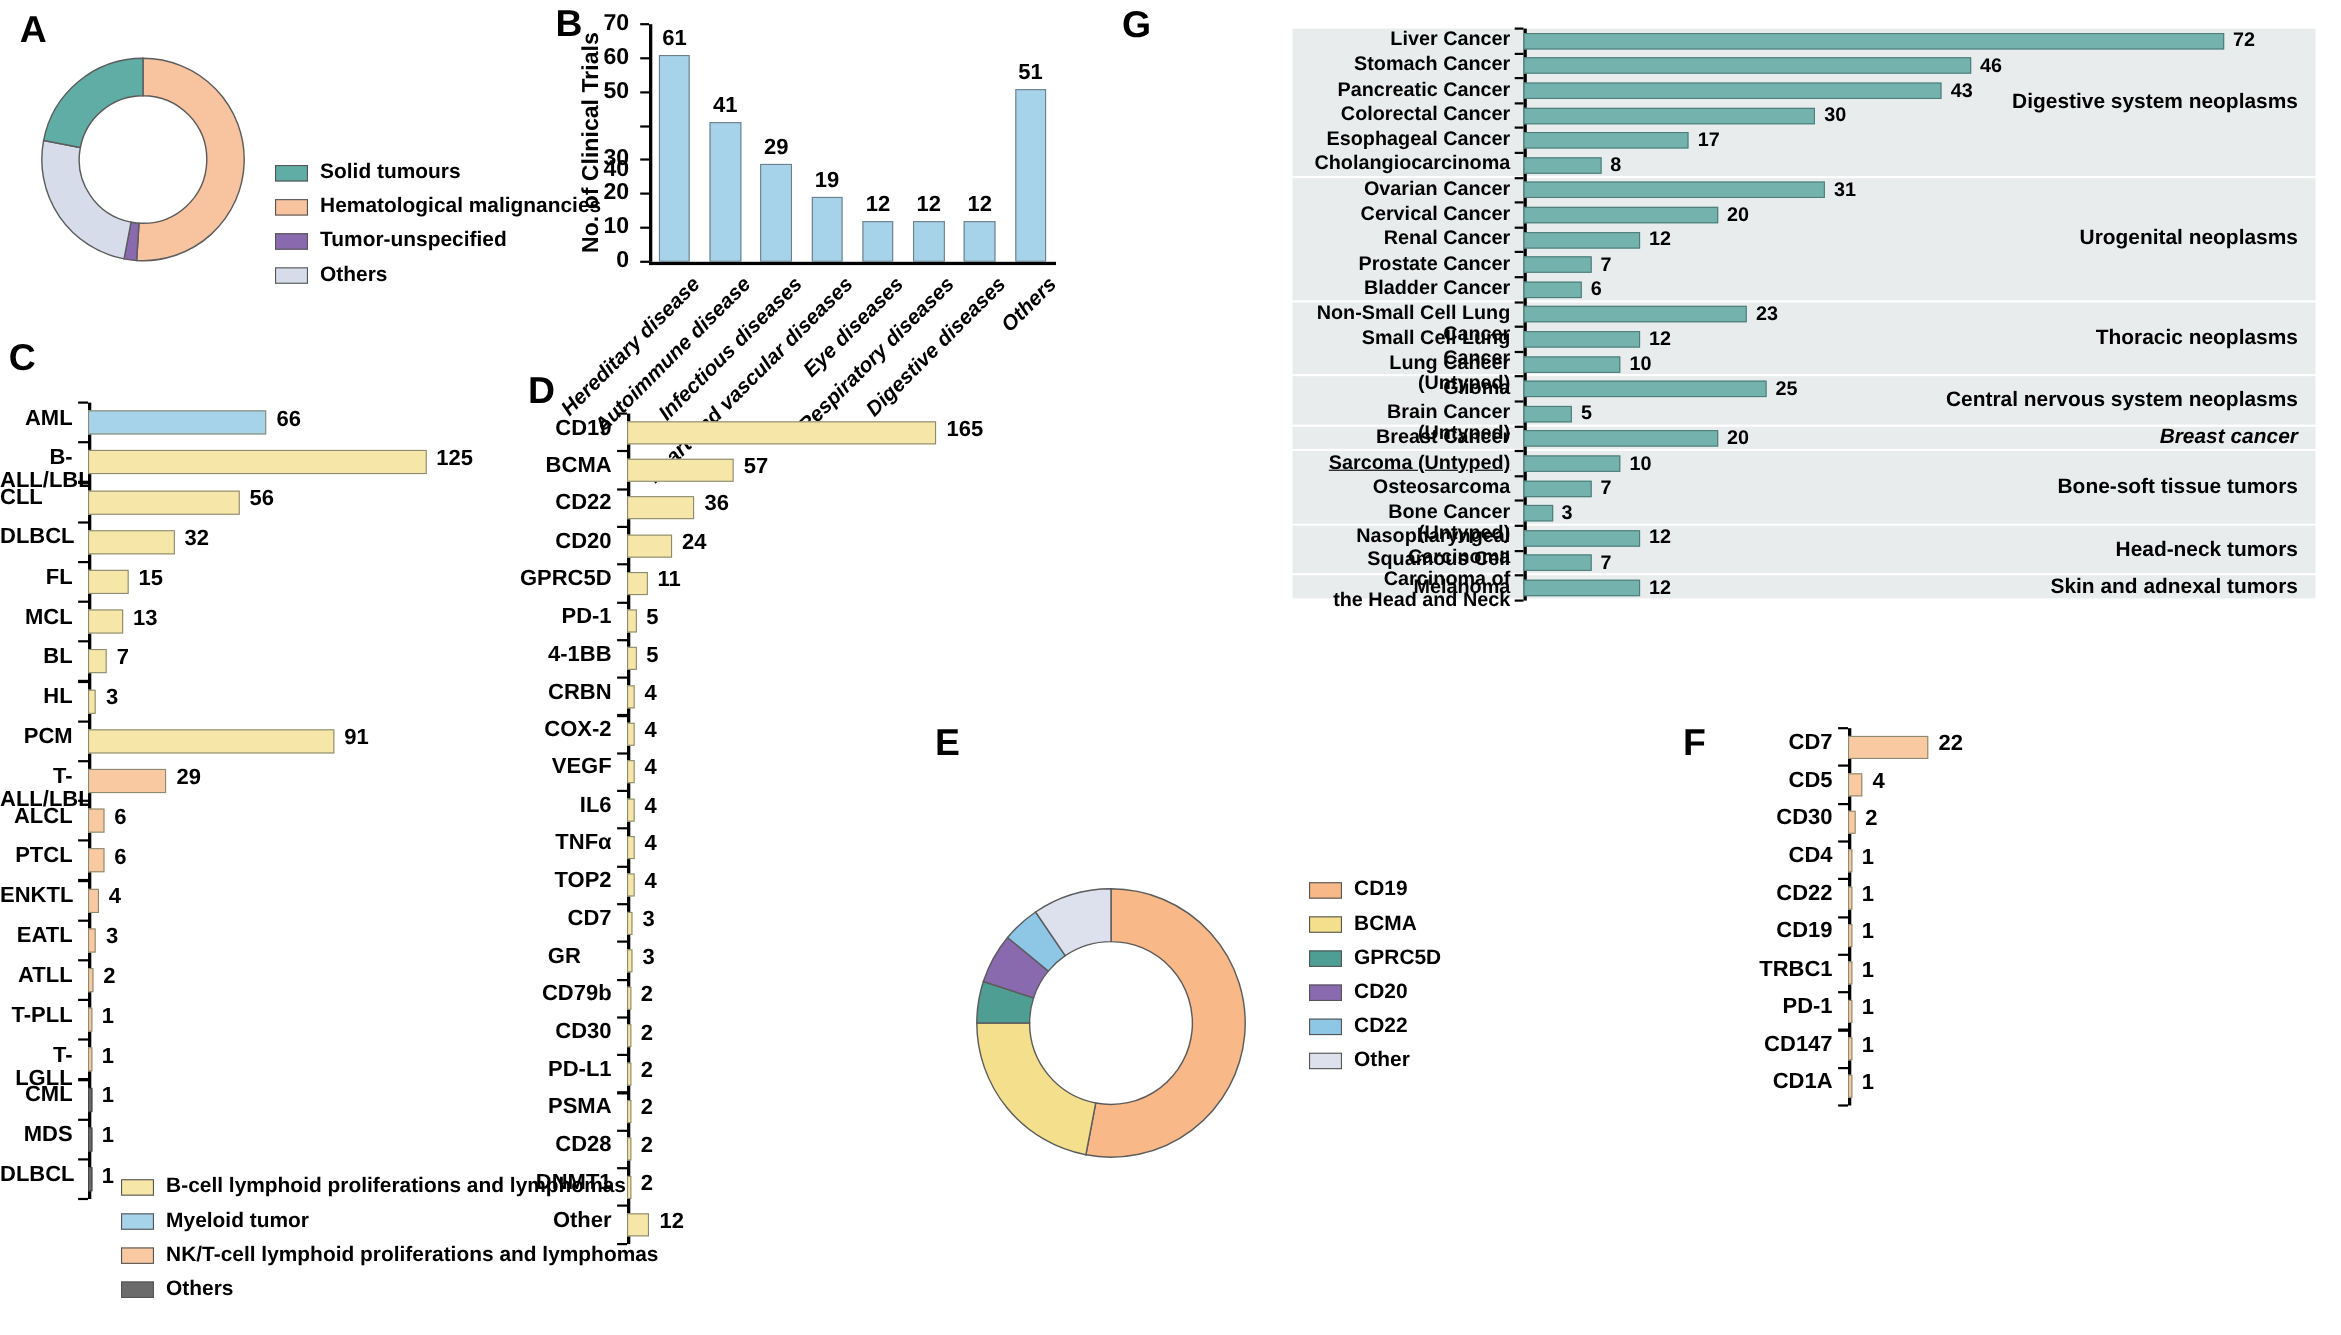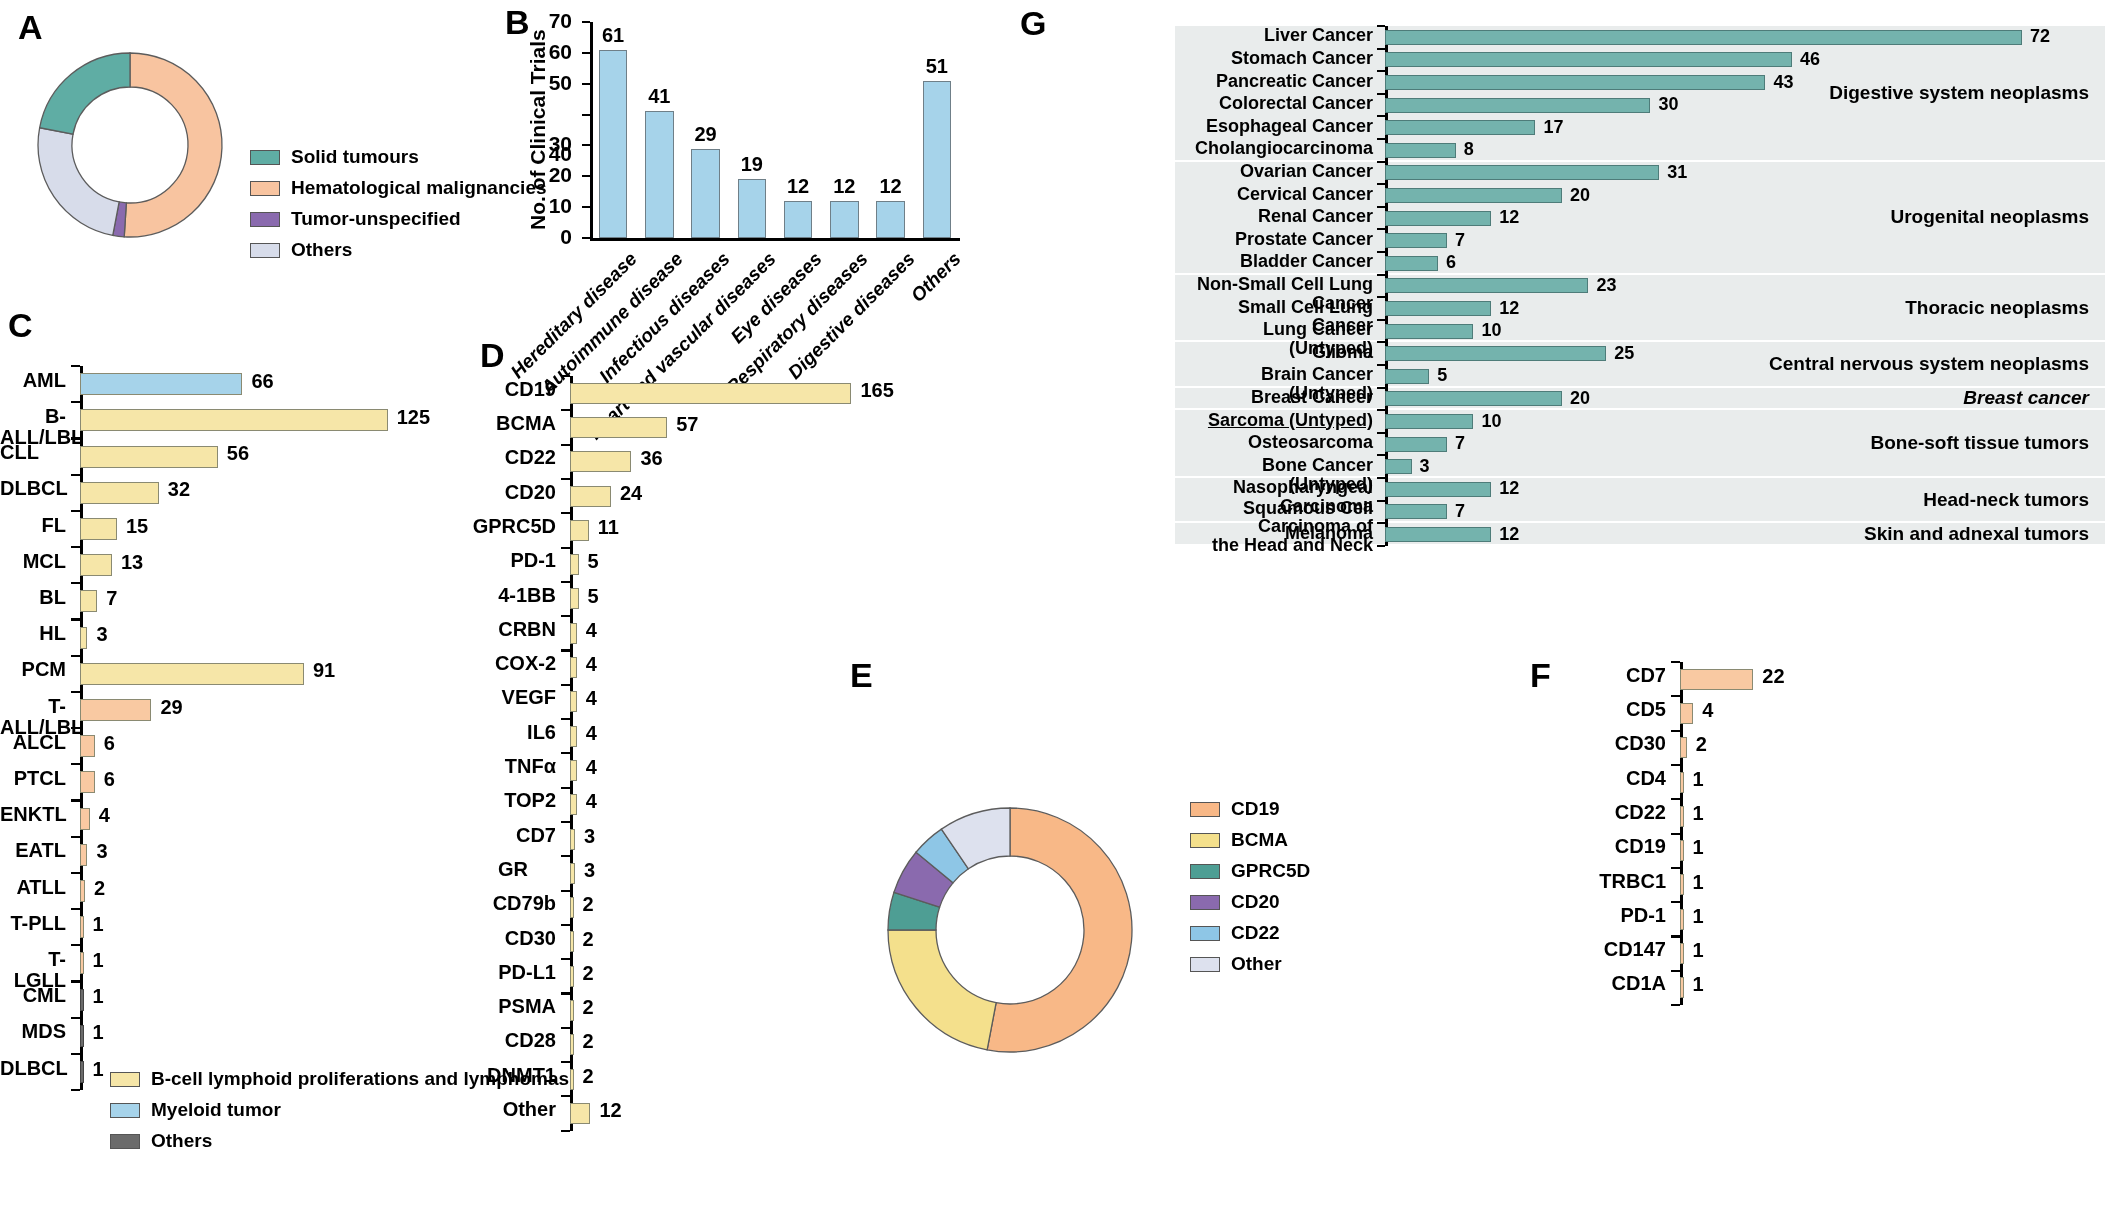--- a/index.html
+++ b/index.html
@@ -204,20 +204,24 @@
       <div style="position:absolute;left:71px;top:727px;width:9px;height:2.2px;background:#000;"></div>
     </div>
   <div id="legendC" style="position:absolute;left:110px;top:768px;">
       <div class="leg">
         <span class="swatch" style="background:#f6e6a8;"></span>
         <span class="legtxt">B-cell lymphoid proliferations and lymphomas</span>
       </div>
       <div class="leg">
         <span class="swatch" style="background:#a6d3ea;"></span>
         <span class="legtxt">Myeloid tumor</span>
+      </div>
+      <div class="leg">
+        <span class="swatch" style="background:#f9c9a2;"></span>
+        <span class="legtxt">NK/T-cell lymphoid proliferations and lymphomas</span>
       </div>
       <div class="leg">
         <span class="swatch" style="background:#6b6b6b;"></span>
         <span class="legtxt">Others</span>
       </div>
     </div>
 </div>
 
 <div class="panel" id="panelD" style="left:470px;top:300px;width:420px;height:914px;">
   <div class="plabel" style="left:10px;top:38px;">D</div>

